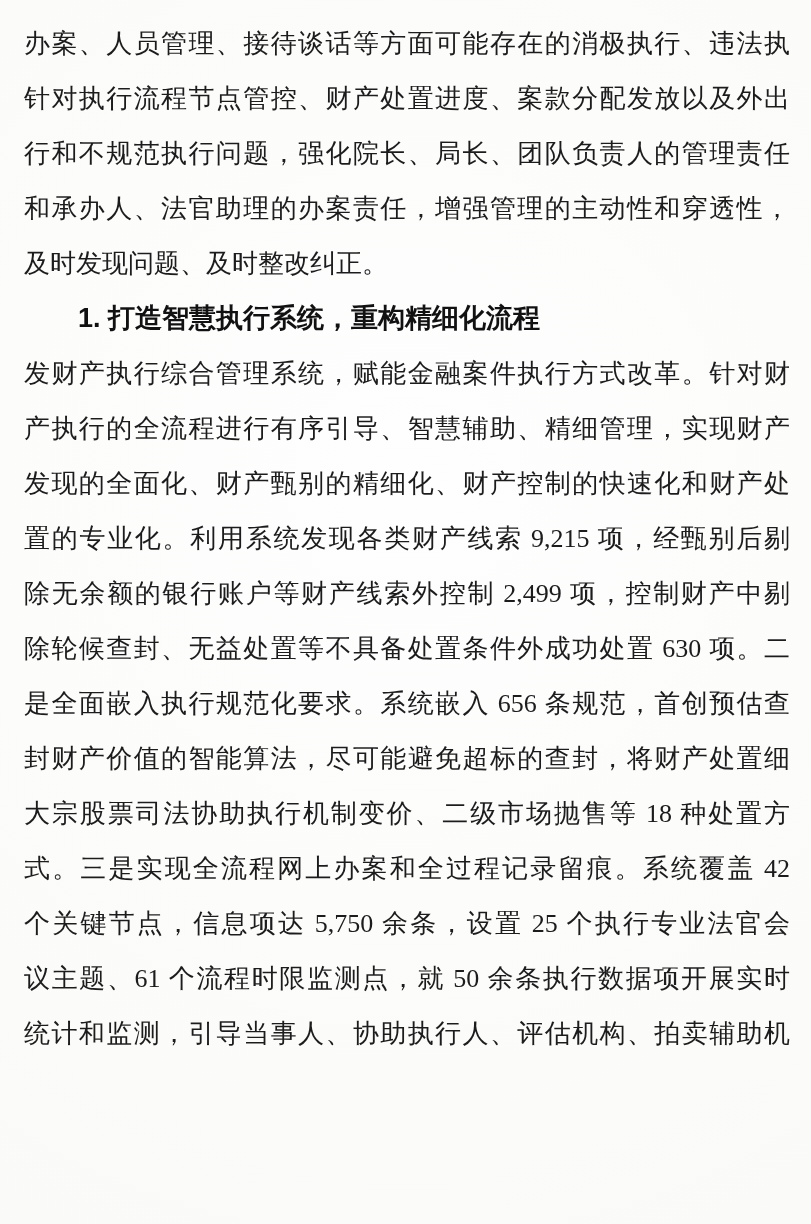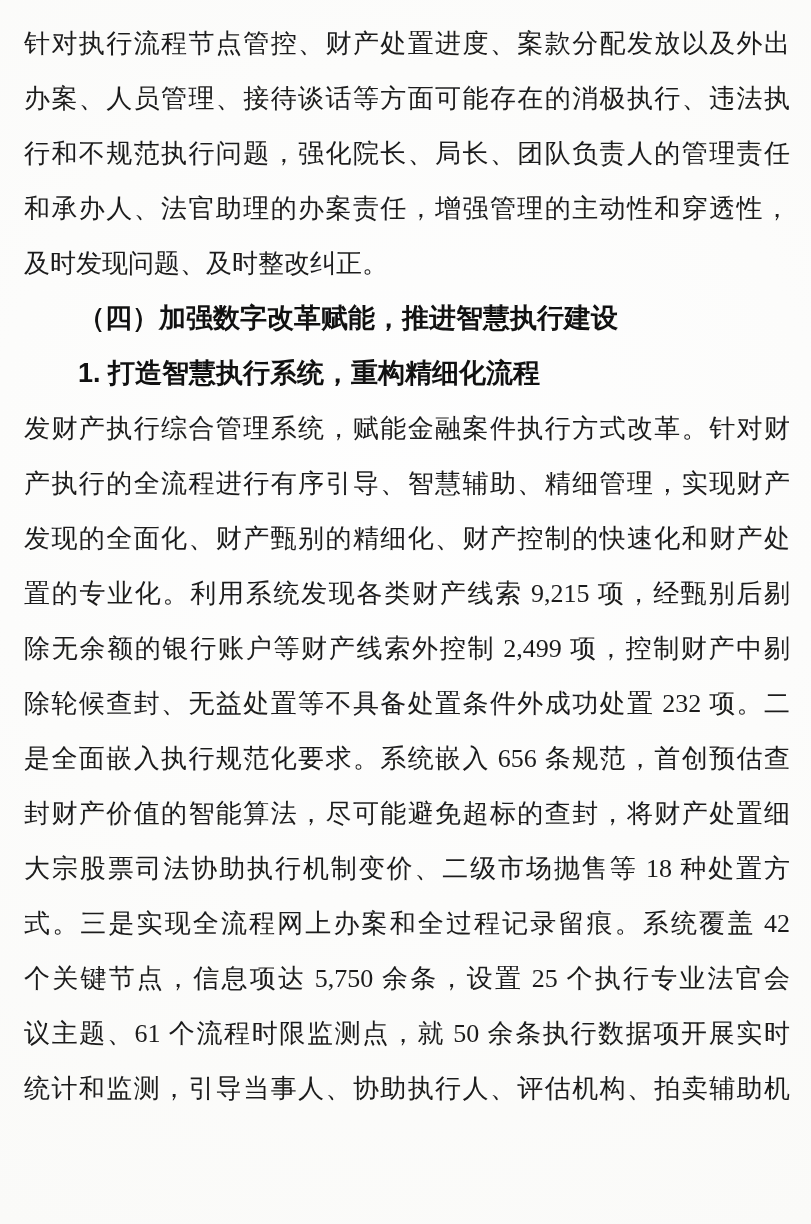--- a/index.html
+++ b/index.html
@@ -44,38 +44,37 @@
     text-indent: 54px;
     text-align: left;
     overflow: hidden;
   }
 </style>
 </head>
 <body>
 
 <div class="page">
   <div class="para">
+      <div class="line">办案、人员管理、接待谈话等方面可能存在的消极执行、违法执</div>
       <div class="line">针对执行流程节点管控、财产处置进度、案款分配发放以及外出</div>
-      <div class="line">办案、人员管理、接待谈话等方面可能存在的消极执行、违法执</div>
       <div class="line">行和不规范执行问题，强化院长、局长、团队负责人的管理责任</div>
       <div class="line">和承办人、法官助理的办案责任，增强管理的主动性和穿透性，</div>
       <div class="line short">及时发现问题、及时整改纠正。</div>
     </div>
 
-  <div class="heading">（四）加强数字改革赋能，推进智慧执行建设</div>
 
   <div class="heading">1. 打造智慧执行系统，重构精细化流程</div>
 
   <div class="para">
       <div class="line">发财产执行综合管理系统，赋能金融案件执行方式改革。针对财</div>
       <div class="line">产执行的全流程进行有序引导、智慧辅助、精细管理，实现财产</div>
       <div class="line">发现的全面化、财产甄别的精细化、财产控制的快速化和财产处</div>
       <div class="line">置的专业化。利用系统发现各类财产线索 9,215 项，经甄别后剔</div>
       <div class="line">除无余额的银行账户等财产线索外控制 2,499 项，控制财产中剔</div>
-      <div class="line">除轮候查封、无益处置等不具备处置条件外成功处置 232 项。二</div>
+      <div class="line">除轮候查封、无益处置等不具备处置条件外成功处置 630 项。二</div>
       <div class="line">是全面嵌入执行规范化要求。系统嵌入 656 条规范，首创预估查</div>
       <div class="line">封财产价值的智能算法，尽可能避免超标的查封，将财产处置细</div>
       <div class="line">大宗股票司法协助执行机制变价、二级市场抛售等 18 种处置方</div>
       <div class="line">式。三是实现全流程网上办案和全过程记录留痕。系统覆盖 42</div>
       <div class="line">个关键节点，信息项达 5,750 余条，设置 25 个执行专业法官会</div>
       <div class="line">议主题、61 个流程时限监测点，就 50 余条执行数据项开展实时</div>
       <div class="line">统计和监测，引导当事人、协助执行人、评估机构、拍卖辅助机</div>
     </div>
 </div>
 

